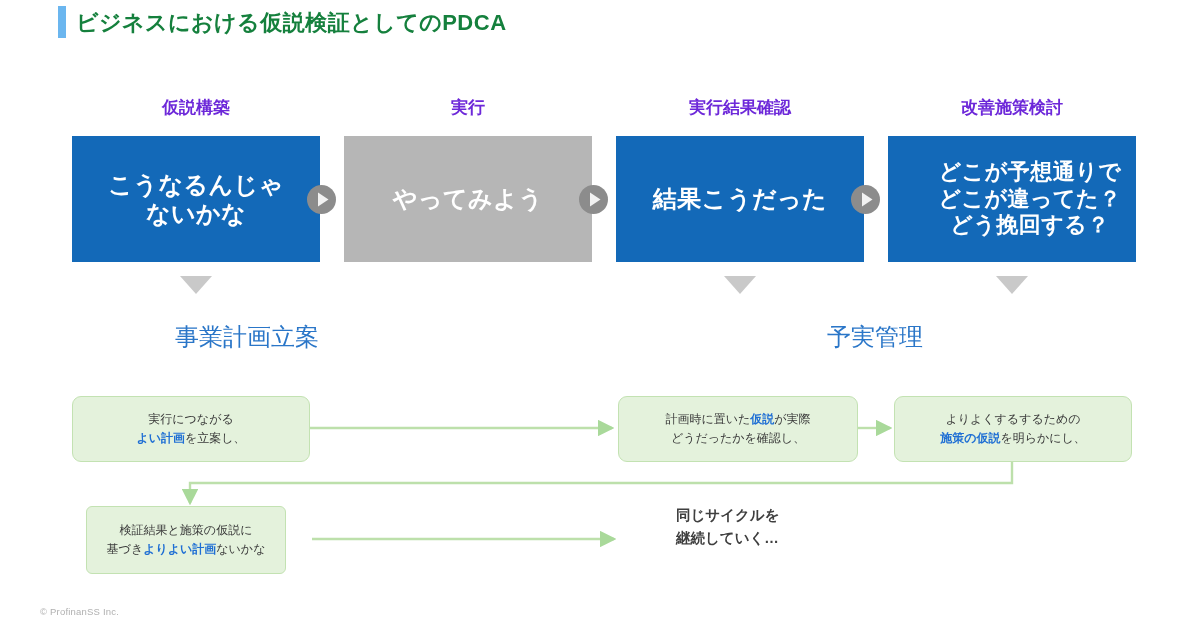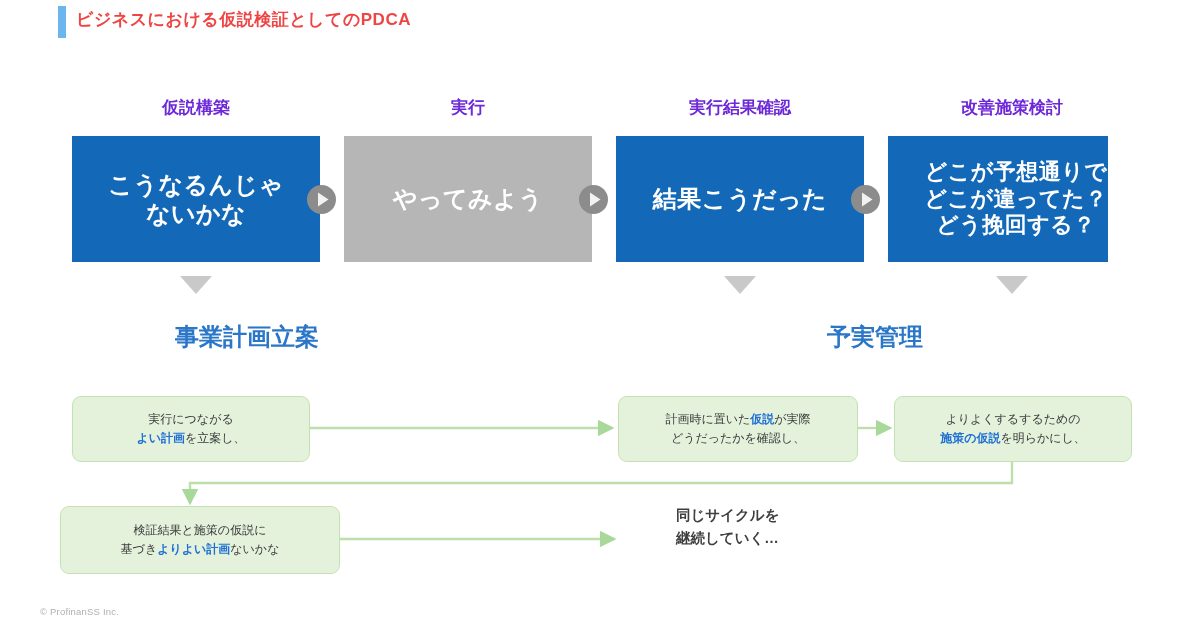--- a/index.html
+++ b/index.html
@@ -8,21 +8,21 @@
     background: #ffffff;
     font-family: "Liberation Sans", "DejaVu Sans", sans-serif;
     overflow: hidden;
   }
   #stage { position: relative; width: 1200px; height: 630px; }
 
   
   .title-bar { position: absolute; left: 58px; top: 6px; width: 8px; height: 32px; background: #6bb6ef; }
   .title-text {
     position: absolute; left: 76px; top: 8px;
-    font-size: 17px; font-weight: bold; color: #ef4444;
+    font-size: 22px; font-weight: bold; color: #15803d;
     letter-spacing: .5px; white-space: nowrap;
   }
 
   
   .phase-label {
     position: absolute; top: 96px; height: 24px;
     font-size: 17px; font-weight: bold; color: #6d28d9;
     text-align: center; line-height: 24px; white-space: nowrap;
   }
 
@@ -48,21 +48,21 @@
     position: absolute; top: 276px;
     width: 0; height: 0;
     border-left: 16px solid transparent;
     border-right: 16px solid transparent;
     border-top: 18px solid #c9c9c9;
   }
 
   
   .section-head {
     position: absolute; top: 322px; height: 30px;
-    font-size: 24px; font-weight: bold; color: #2a76c8;
+    font-size: 24px; font-weight: normal; color: #2a76c8;
     text-align: center; line-height: 30px; white-space: nowrap;
   }
 
   
   .note {
     position: absolute;
     background: #e4f2dc; border: 1px solid #c3e2b2; border-radius: 9px;
     display: flex; align-items: center; justify-content: center;
     text-align: center; font-size: 12px; color: #3a3a3a; line-height: 1.55;
   }
@@ -93,21 +93,21 @@
 
   <div class="phase-label" style="left:72px;width:248px;">仮説構築</div>
   <div class="phase-label" style="left:344px;width:248px;">実行</div>
   <div class="phase-label" style="left:616px;width:248px;text-align:center;">実行結果確認</div>
   <div class="phase-label" style="left:888px;width:248px;">改善施策検討</div>
 
   <div class="stage-box blue" style="left:72px;width:248px;white-space:pre-line;">こうなるんじゃ
 ないかな</div>
   <div class="stage-box grey" style="left:344px;width:248px;white-space:pre-line;">やってみよう</div>
   <div class="stage-box blue" style="left:616px;width:248px;white-space:pre-line;">結果こうだった</div>
-  <div class="stage-box blue small" style="left:888px;width:220px;white-space:pre-line;padding-left:36px;">どこが予想通りで
+  <div class="stage-box blue small" style="left:888px;width:248px;white-space:pre-line;padding-left:36px;">どこが予想通りで
 どこが違ってた？
 どう挽回する？</div>
 
   <div class="play-circle" style="left:307px;">
     <svg width="29" height="29" viewBox="0 0 29 29">
         <circle cx="14.5" cy="14.5" r="14.5" fill="#8c8c8c"></circle>
         <path d="M11 7.5 L21.5 14.5 L11 21.5 Z" fill="#f2f2f2"></path>
       </svg>
   </div>
   <div class="play-circle" style="left:579px;">
@@ -160,21 +160,21 @@
     </div>
   </div>
 
   <div class="note" style="left:894px;top:396px;width:238px;height:66px;">
     <div>
       <span>よりよくするするための</span><br>
       <b>施策の仮説</b><span>を明らかにし、</span>
     </div>
   </div>
 
-  <div class="note" style="left:60px;top:506px;width:280px;height:68px;">
+  <div class="note" style="left:86px;top:506px;width:200px;height:68px;border-radius:6px;">
     <div>
       <span>検証結果と施策の仮説に</span><br>
       <span>基づき</span><b>よりよい計画</b><span>ないかな</span>
     </div>
   </div>
 
   <div class="plain-note" style="left:676px;top:504px;">同じサイクルを
 継続していく…</div>
 
   <div class="footer">© ProfinanSS Inc.</div>

